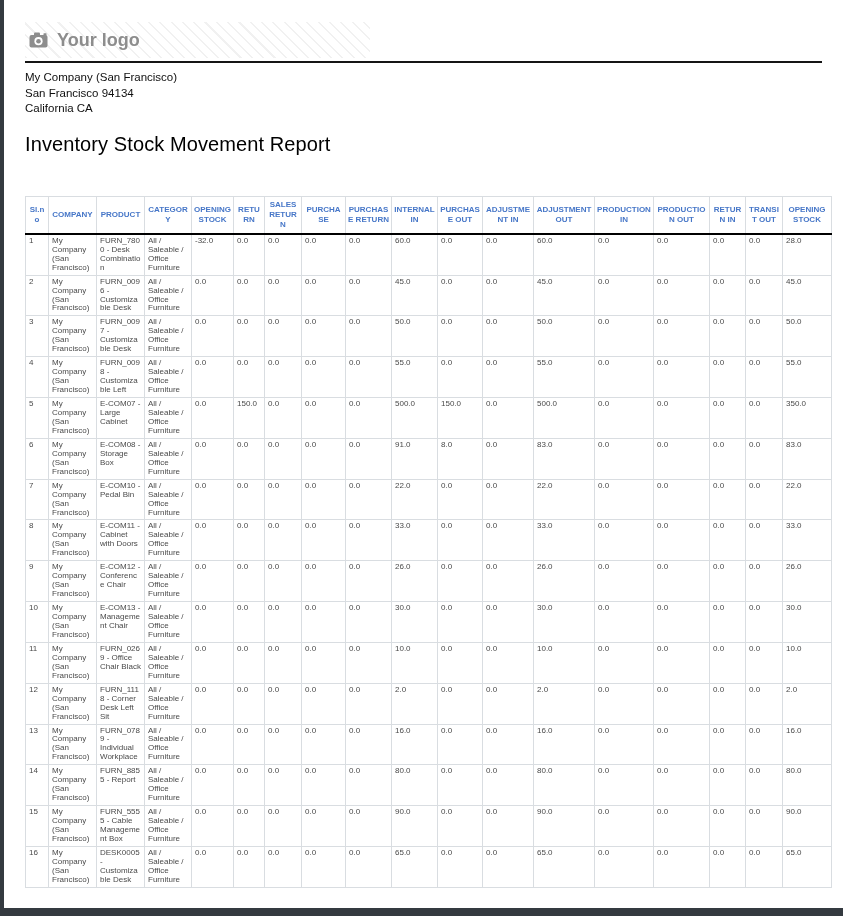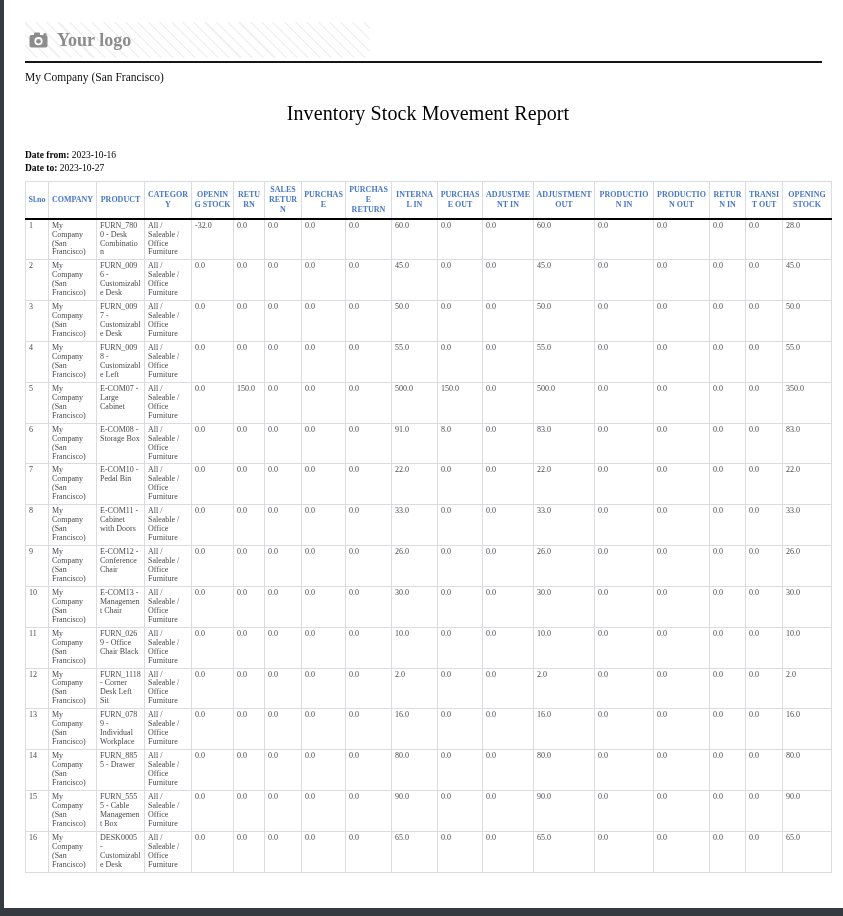--- a/index.html
+++ b/index.html
@@ -3,42 +3,42 @@
 <meta charset="utf-8">
 <style>
   html,body{margin:0;padding:0;background:#fff;}
   .page{
     position:relative;
     width:843px;height:916px;
     box-sizing:border-box;
     background:#ffffff;
     border-left:4px solid #343a40;
     border-bottom:8px solid #343a40;
-    font-family:Liberation Serif, serif;
+    font-family:Liberation Sans, sans-serif;
     color:#111;
     padding:22px 12px 0 21px;
     overflow:hidden;
   }
   .logo-band{
     display:flex;align-items:center;gap:9px;
     width:345px;height:36px;
     background:repeating-linear-gradient(45deg, rgba(0,0,0,0.055) 0 1.5px, transparent 1.5px 8px);
     color:#8d8d8d;
     font-weight:700;font-size:18px;
     padding-left:4px;box-sizing:border-box;
   }
   .camera-icon{flex:0 0 auto;display:inline-flex;}
   .logo-rule{
     border:none;border-top:2px solid #151515;
     width:797px;margin:3px 0 7px 0;
   }
   .address{font-size:11.5px;line-height:15.6px;color:#0f0f0f;}
   .report-title{
     font-size:20px;font-weight:500;color:#000;
-    text-align:center;margin:16px 0 24px 0;letter-spacing:0.1px;
+    margin:16px 0 40px 0;letter-spacing:0.1px;
   }
   .dates{font-size:9.5px;line-height:13px;color:#000;margin-bottom:6px;}
   .dates .lbl{font-weight:700;}
   table.stock{
     border-collapse:collapse;table-layout:fixed;
     width:806px;font-size:8px;color:#4a4a4a;
   }
   table.stock th{
     color:#4777c8;font-size:8px;font-weight:700;text-align:center;
     padding:3px 2px;vertical-align:middle;line-height:1.25;
@@ -67,34 +67,26 @@
         <circle cx="9.5" cy="9.2" r="2.3" fill="#8d8d8d"></circle>
       </svg>
     </span>
     <span>Your logo</span>
   </div>
 
   <hr class="logo-rule">
 
   <div class="address">
     <div>My Company (San Francisco)</div>
+    <div>San Francisco 94134</div>
+    <div>California CA</div>
   </div>
 
   <div class="report-title">Inventory Stock Movement Report</div>
 
-  <div class="dates">
-    <div>
-      <span class="lbl">Date from:</span>
-      <span>2023-10-16</span>
-    </div>
-    <div>
-      <span class="lbl">Date to:</span>
-      <span>2023-10-27</span>
-    </div>
-  </div>
 
   <table class="stock">
     <colgroup id="cols">
         <col style="width: 23px;">
         <col style="width: 48px;">
         <col style="width: 48px;">
         <col style="width: 47px;">
         <col style="width: 42px;">
         <col style="width: 31px;">
         <col style="width: 37px;">
@@ -389,21 +381,21 @@
           <td>16.0</td>
           <td>0.0</td>
           <td>0.0</td>
           <td>0.0</td>
           <td>0.0</td>
           <td>16.0</td>
         </tr>
         <tr>
           <td>14</td>
           <td>My Company (San Francisco)</td>
-          <td>FURN_8855 - Drawer</td>
+          <td>FURN_8855 - Report</td>
           <td>All / Saleable / Office Furniture</td>
           <td>0.0</td>
           <td>0.0</td>
           <td>0.0</td>
           <td>0.0</td>
           <td>0.0</td>
           <td>80.0</td>
           <td>0.0</td>
           <td>0.0</td>
           <td>80.0</td>

